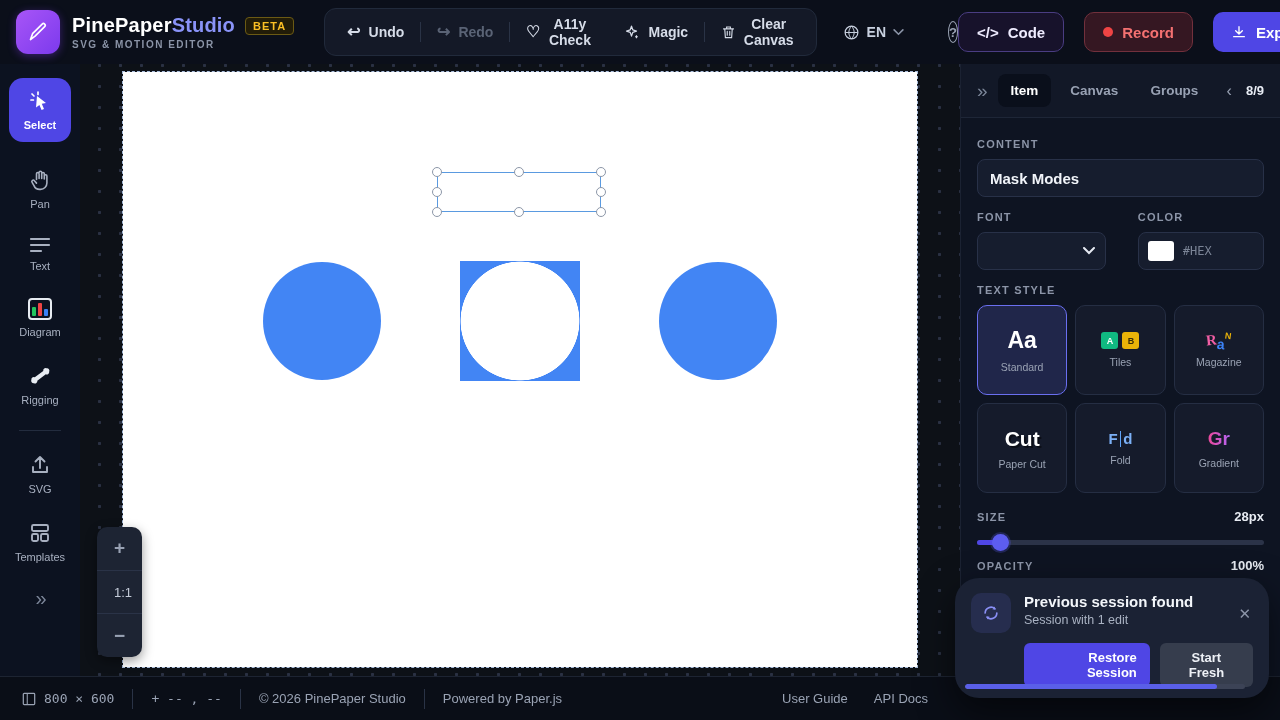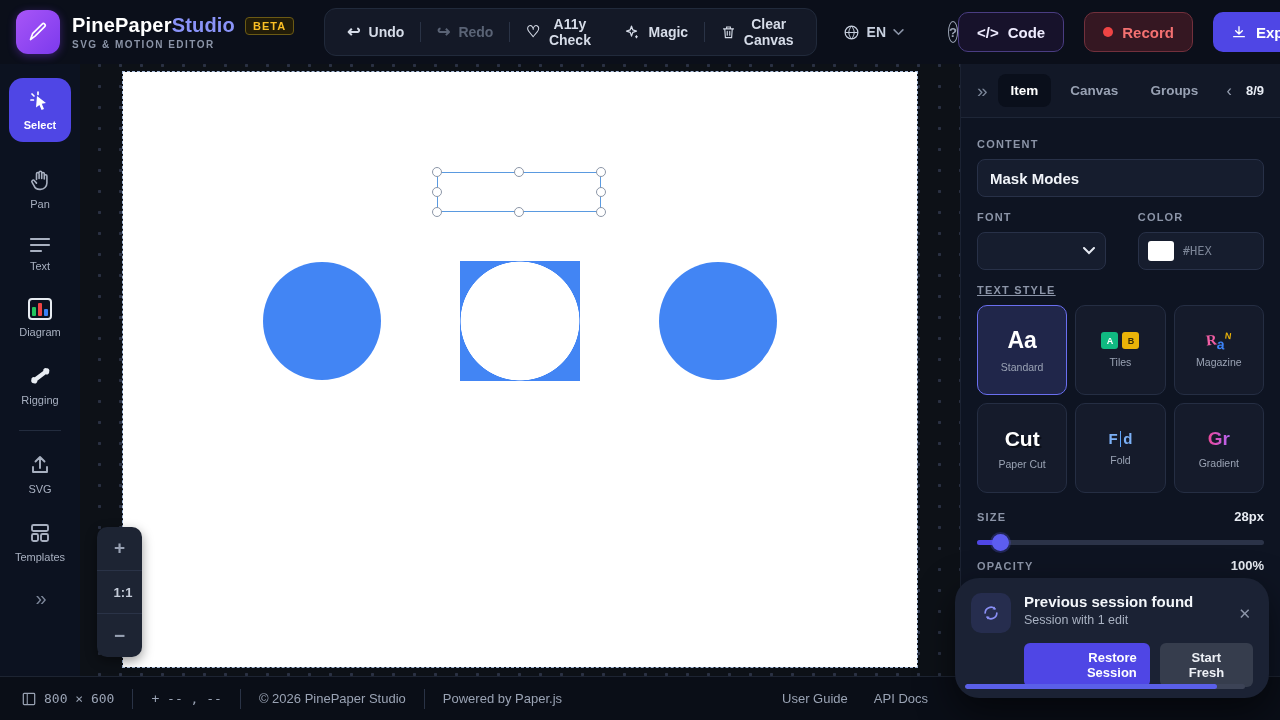--- a/index.html
+++ b/index.html
@@ -116,21 +116,21 @@
     position:absolute; left:17px; top:463px; width:45px; height:130px;
     background:#1d2433; border-radius:10px; display:flex; flex-direction:column;
     overflow:hidden; box-shadow:0 4px 12px rgba(0,0,0,.4);
   }
   .zoom-ctrl .zbtn {
     flex:1; display:flex; align-items:center; justify-content:center;
     color:#98a1b3; font-size:19px; font-weight:600; cursor:pointer; background:none; border:none;
     border-bottom:1px solid #2a3347; font-family:inherit;
   }
   .zoom-ctrl .zbtn:last-child { border-bottom:none; }
-  .zoom-ctrl .zreset { font-size:13px; font-weight:700; color:#c4cbd8;padding-left:7px; }
+  .zoom-ctrl .zreset { font-size:13px; font-weight:400; color:#c4cbd8;padding-left:7px; }
 
   
   .panel { width:320px; background:#0e1422; border-left:1px solid #1b2232; display:flex; flex-direction:column; flex-shrink:0; }
   .panel-header {
     height:54px; background:#121827; border-bottom:1px solid #1e2637;
     display:flex; align-items:center; padding:0 16px; gap:6px; flex-shrink:0;
   }
   .collapse-icon { color:#7c8699; font-size:19px; letter-spacing:-2px; cursor:pointer; margin-right:6px; }
   .ptab { font-size:13.5px; font-weight:600; color:#98a1b3; padding:9px 13px; cursor:pointer; border-radius:8px; }
   .ptab.active { background:#0a0f1b; color:#ffffff; }
@@ -414,21 +414,21 @@
         </div>
         <div class="col-color">
           <div class="plabel">COLOR</div>
           <div class="color-field">
             <span class="swatch"></span>
             <input class="hex-input" placeholder="#HEX" style="">
           </div>
         </div>
       </div>
 
-      <div class="plabel" style="margin-top:14px;text-decoration:underline;">TEXT STYLE</div>
+      <div class="plabel" style="margin-top:14px;">TEXT STYLE</div>
       <div class="style-grid">
         <div class="style-card active">
           <span class="prev-standard">Aa</span>
           <span class="style-label">Standard</span>
         </div>
         <div class="style-card">
           <span class="prev-tiles">
             <span class="chip chip-a">A</span>
             <span class="chip chip-b">B</span>
           </span>

